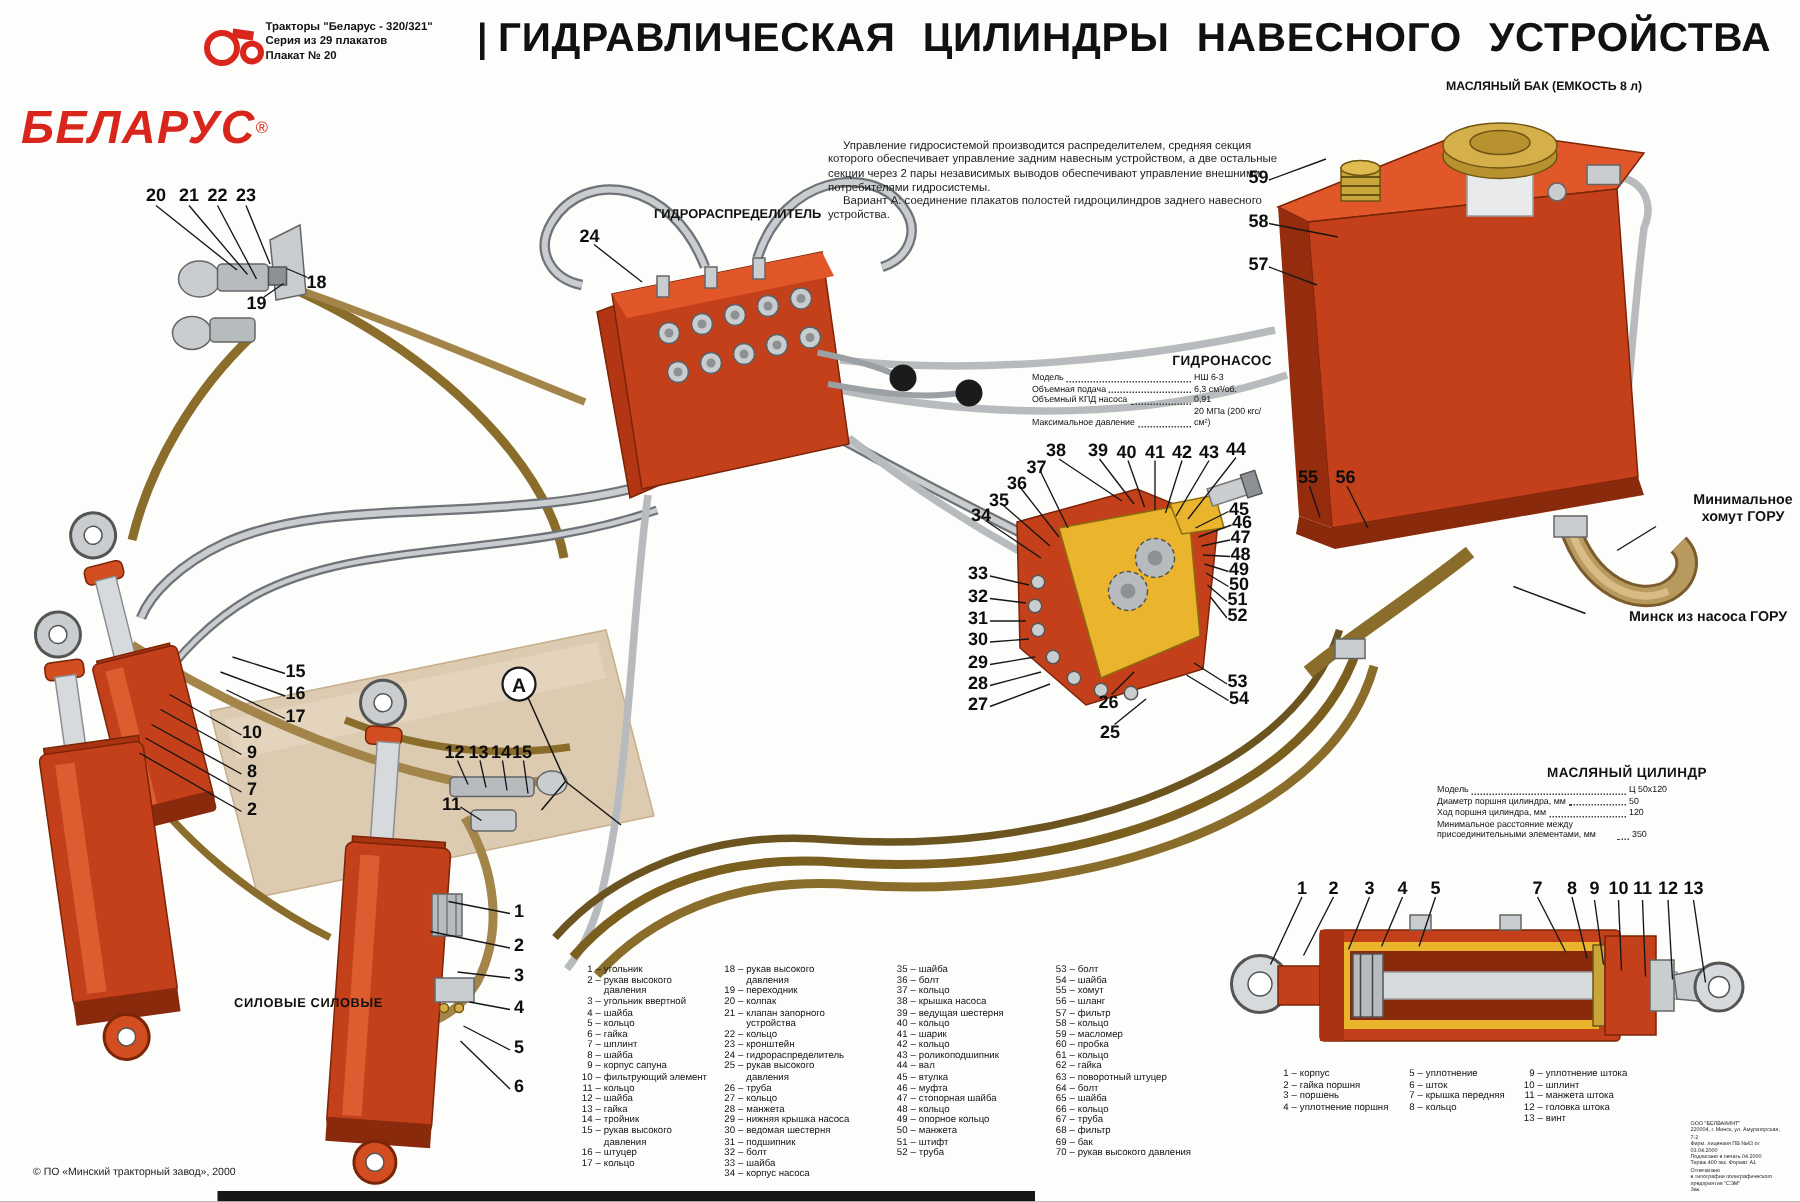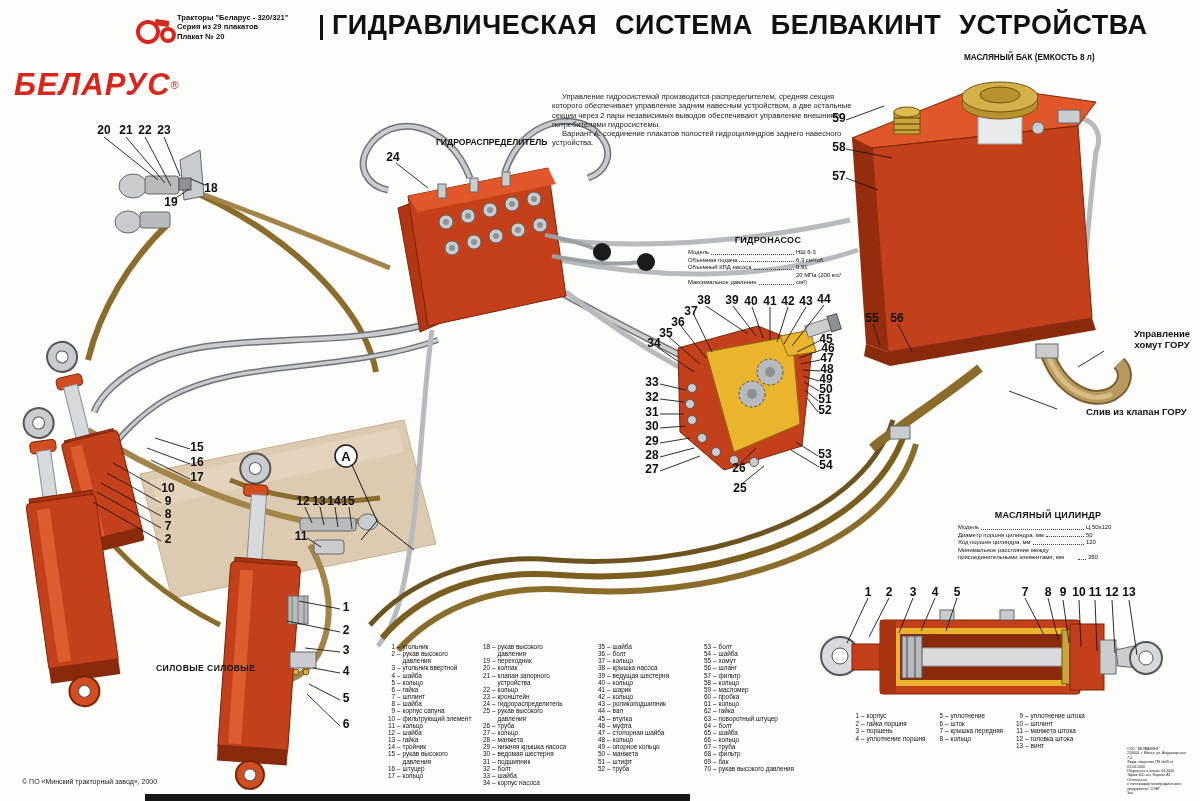--- a/index.html
+++ b/index.html
@@ -21,21 +21,21 @@
   .lbl-bold{font-weight:bold;padding-left:26px;}
   .lbl-tank{left:938px;top:53px;font-size:8.2px;}
   .lbl-distr{left:410px;top:137px;font-size:8.6px;}
   .lbl-suction{left:1100px;top:328px;width:72px;font-size:9.5px;line-height:11px;text-align:center;}
   .lbl-drain{left:1060px;top:406px;font-size:9.5px;}
   .lbl-powercyls{left:130px;top:663px;font-size:8.6px;letter-spacing:.4px;}
   
   .spec{font-size:5.9px;line-height:6.8px;}
   .spec-pump{left:688px;top:237px;width:160px;}
   .spec-cyl{left:958px;top:512px;width:180px;}
-  .spec-title{text-align:center;font-weight:bold;font-size:9px;margin-bottom:5px;letter-spacing:.3px;}
+  .spec-title{text-align:right;font-weight:bold;font-size:9px;margin-bottom:5px;letter-spacing:.3px;}
   .spec-row{display:flex;align-items:flex-end;margin-bottom:1px;}
   .spec-row .lbl{max-width:118px;}
   .spec-row .dots{flex:1;border-bottom:1px dotted #444;margin:0 2px 1px 2px;min-width:8px;}
   .spec-row .val{width:52px;}
   
   .plist{font-size:6.4px;line-height:7.15px;}
   .plcol1{left:384px;top:643px;width:94px;}
   .plcol2{left:479px;top:643px;width:93px;}
   .plcol3{left:594px;top:643px;width:104px;}
   .plcol4{left:700px;top:643px;width:118px;}
@@ -355,34 +355,34 @@
     <div>
       <span class="logo-text">БЕЛАРУС</span><span class="logo-reg">®</span>
     </div>
   </div>
   <div class="abs series">
     <div>Тракторы "Беларус - 320/321"</div>
     <div>Серия из 29 плакатов</div>
     <div>Плакат № 20</div>
   </div>
   <div class="abs hdr-divider"></div>
-  <div class="abs title">ГИДРАВЛИЧЕСКАЯ СИСТЕМА БЕЛВАКИНТ УСТРОЙСТВА</div>
+  <div class="abs title">ГИДРАВЛИЧЕСКАЯ ЦИЛИНДРЫ НАВЕСНОГО УСТРОЙСТВА</div>
 
   <div class="abs intro">
     <p>Управление гидросистемой производится распределителем, средняя секция которого обеспечивает управление задним навесным устройством, а две остальные секции через 2 пары независимых выводов обеспечивают управление внешними потребителями гидросистемы.</p>
     <p>Вариант А: соединение плакатов полостей гидроцилиндров заднего навесного устройства.</p>
   </div>
 
   <div class="abs lbl-bold lbl-tank">МАСЛЯНЫЙ БАК (ЕМКОСТЬ 8 л)</div>
   <div class="abs lbl-bold lbl-distr">ГИДРОРАСПРЕДЕЛИТЕЛЬ</div>
   <div class="abs lbl-bold lbl-suction">
-    <div>Управление</div>
+    <div>Минимальное</div>
     <div>хомут ГОРУ</div>
   </div>
-  <div class="abs lbl-bold lbl-drain">Слив из клапан ГОРУ</div>
+  <div class="abs lbl-bold lbl-drain">Минск из насоса ГОРУ</div>
   <div class="abs lbl-bold lbl-powercyls">СИЛОВЫЕ СИЛОВЫЕ</div>
 
   <div class="abs spec spec-pump">
     <div class="spec-title">ГИДРОНАСОС</div>
     <div>
 
     <div class="spec-row">
           <span class="lbl">Модель</span>
           <span class="dots"></span>
           <span class="val">НШ 6-3</span>

